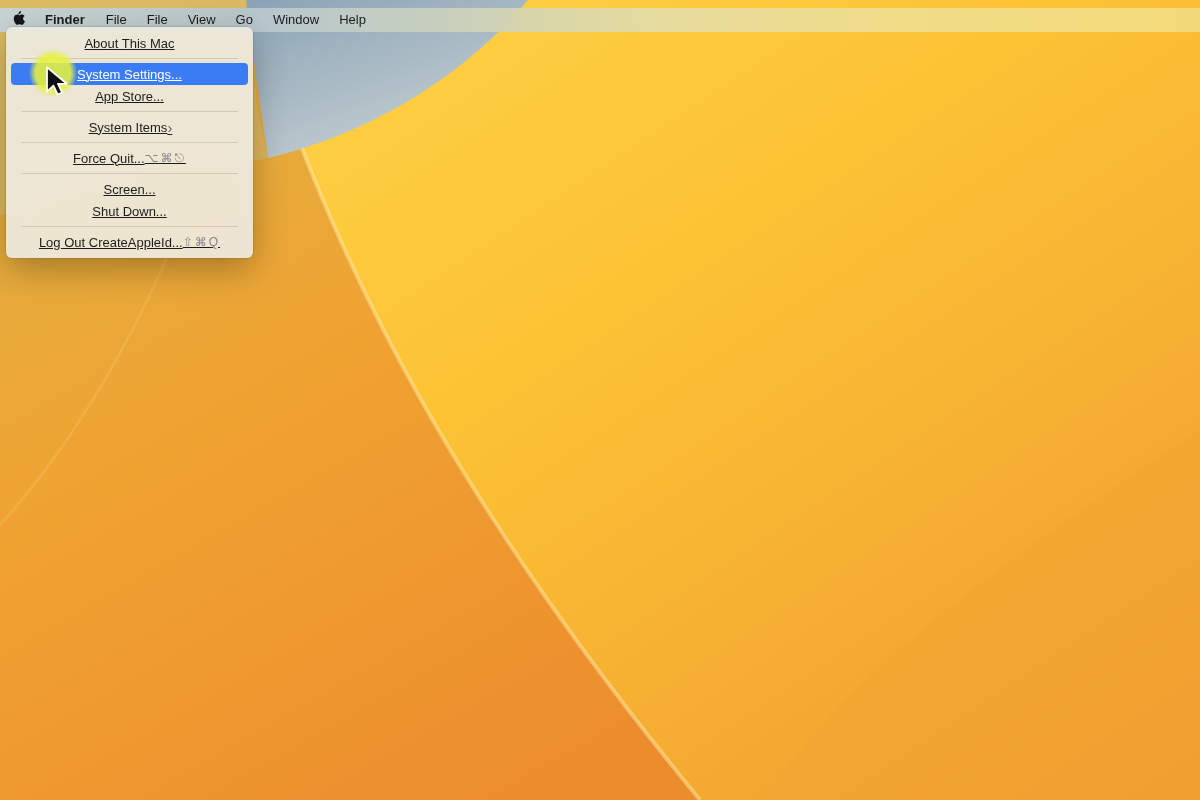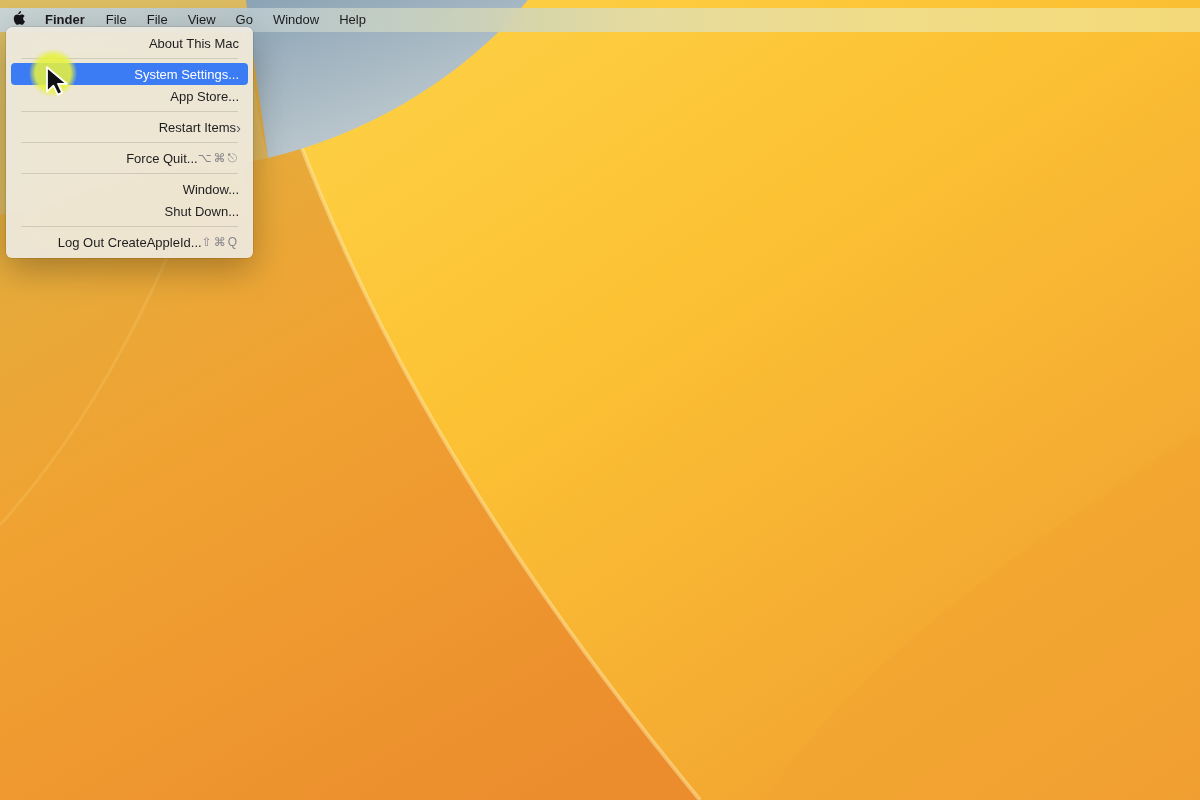--- a/index.html
+++ b/index.html
@@ -28,22 +28,22 @@
   
   .menu{
     position:absolute;top:27px;left:6px;width:237px;z-index:20;
     background:rgba(236,235,231,.90);
     backdrop-filter:blur(28px) saturate(1.6);
     border-radius:6px;
     box-shadow:0 0 0 .5px rgba(0,0,0,.18), 0 12px 34px rgba(0,0,0,.28);
     padding:5px;font-size:13px;color:#1d1d1f;
   }
   .mi{
-    height:22px;display:flex;align-items:center;justify-content:flex-end;
-    padding:0 9px;border-radius:4px;white-space:nowrap;
+    height:22px;display:flex;align-items:center;justify-content:center;
+    padding:0 9px;border-radius:4px;white-space:nowrap;text-decoration:underline;
   }
   .mi.highlighted{background:#3b7cf5;color:#ffffff;}
   .mi .shortcut{color:#85858a;letter-spacing:2px;font-size:12px;}
   .mi .chev{color:#5d5d61;font-size:15px;line-height:1;margin-right:-2px;}
   .sep{height:1px;background:rgba(0,0,0,.12);margin:4px 10px;}
   
   .click-glow{
     position:absolute;left:29px;top:49px;width:48px;height:48px;z-index:30;
     border-radius:50%;pointer-events:none;
     background:radial-gradient(circle, rgba(230,241,63,.88) 0 52%, rgba(230,241,63,0) 72%);
@@ -109,33 +109,33 @@
 
   <div class="mi highlighted">
     <span>System Settings...</span>
   </div>
   <div class="mi">
     <span>App Store...</span>
   </div>
   <div class="sep"></div>
 
   <div class="mi">
-    <span>Restart Items</span>
+    <span>System Items</span>
     <span class="chev">›</span>
   </div>
   <div class="sep"></div>
 
   <div class="mi">
     <span>Force Quit...</span>
     <span class="shortcut">⌥⌘⎋</span>
   </div>
   <div class="sep"></div>
 
   <div class="mi">
-    <span>Window...</span>
+    <span>Screen...</span>
   </div>
   <div class="mi">
     <span>Shut Down...</span>
   </div>
   <div class="sep"></div>
 
   <div class="mi">
     <span>Log Out CreateAppleId...</span>
     <span class="shortcut">⇧⌘Q</span>
   </div>

